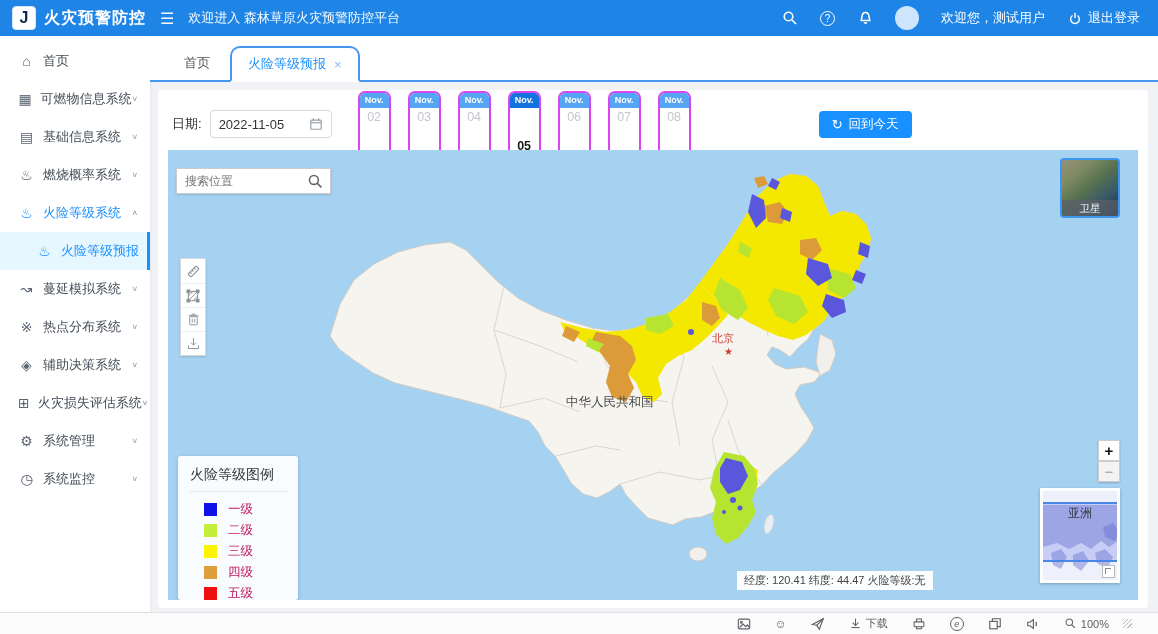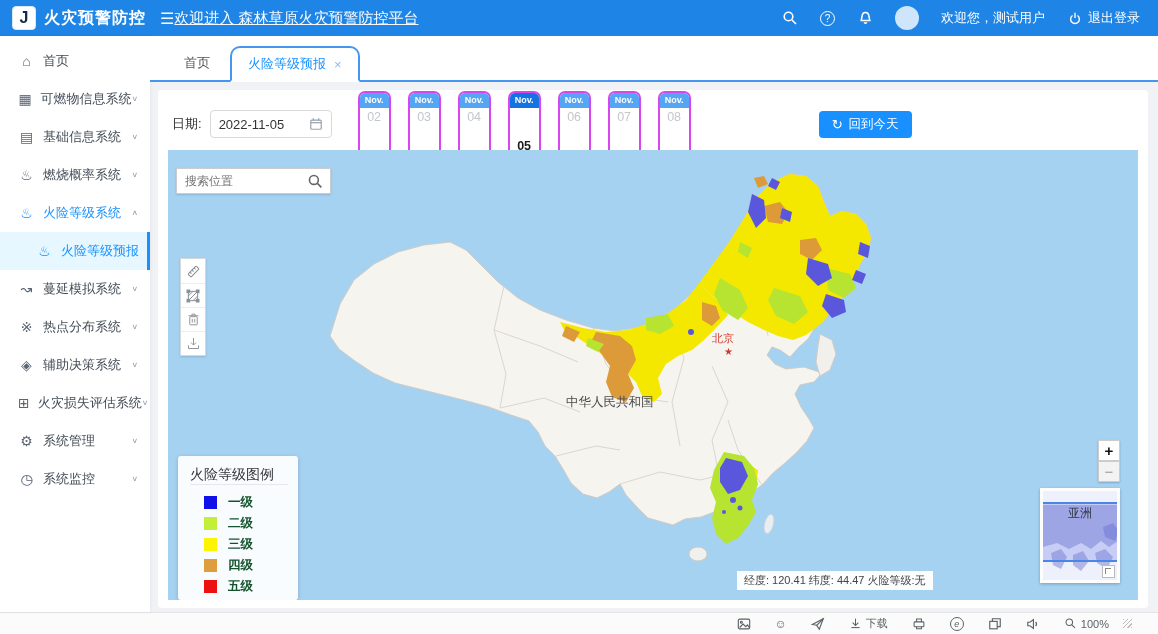--- a/index.html
+++ b/index.html
@@ -6,21 +6,21 @@
   html,body { width:1158px; height:634px; overflow:hidden; }
   body { font-family:"Liberation Sans","DejaVu Sans",sans-serif; font-size:13px; background:#f0f2f5; color:#333; }
 
   
   .header { height:36px; background:#1e85e6; display:flex; align-items:center; color:#fff; }
   .logo-area { width:150px; display:flex; align-items:center; gap:8px; padding-left:12px; flex:none; }
   .logo-box { width:24px; height:24px; background:#fff; color:#0d2b4e; border-radius:4px; font-weight:bold;
               font-size:16px; display:flex; align-items:center; justify-content:center; border:1px solid #d8e8f8; }
   .app-title { font-size:16px; font-weight:bold; letter-spacing:1px; white-space:nowrap; }
   .menu-fold { font-size:16px; margin-left:10px; cursor:pointer; opacity:.95; }
-  .welcome { font-size:15px; opacity:.96;text-decoration:underline; }
+  .welcome { margin-left:14px; font-size:13px; opacity:.96; }
   .header-right { margin-left:auto; display:flex; align-items:center; gap:22px; padding-right:18px; }
   .hicon { width:16px; height:16px; display:inline-flex; align-items:center; justify-content:center; cursor:pointer; }
   .hicon svg { stroke:#fff; fill:none; stroke-width:1.6; }
   .help-circle { width:15px; height:15px; border:1.4px solid #fff; border-radius:50%; font-size:10px;
                  display:flex; align-items:center; justify-content:center; cursor:pointer; }
   .avatar { width:24px; height:24px; border-radius:50%; background:#cfe5fb; cursor:pointer; }
   .greeting { font-size:13px; }
   .logout { display:flex; align-items:center; gap:5px; cursor:pointer; font-size:13px; }
 
   
@@ -96,25 +96,25 @@
               border:3px solid #fdfdfd; box-shadow:0 1px 3px rgba(0,0,0,.25); }
   .overview .ov-inner { position:absolute; inset:0; background:#eceefb; overflow:hidden; }
   .ov-label { position:absolute; top:14px; left:0; right:0; text-align:center; font-size:12px; color:#2e3440; z-index:3; }
   .ov-corner { position:absolute; right:2px; bottom:2px; width:13px; height:13px; background:#fff;
                border:1px solid #bbb; z-index:3; cursor:pointer; }
   .ov-corner:before { content:""; position:absolute; left:2px; top:2px; width:5px; height:5px;
                border-left:1.5px solid #888; border-top:1.5px solid #888; }
 
   .legend { position:absolute; left:10px; top:306px; width:120px; height:144px; background:rgba(255,255,255,.92);
             border-radius:3px; box-shadow:0 1px 4px rgba(0,0,0,.18); padding:10px 10px 0 12px; }
-  .legend-title { font-size:14px; color:#333; border-bottom:1px solid #e8e4f2; }
+  .legend-title { font-size:14px; color:#333; padding-bottom:7px; border-bottom:1px solid #e8e4f2; }
   .legend-items { margin-top:7px; }
   .legend-row { display:flex; align-items:center; height:21px; padding-left:14px; gap:11px; }
   .swatch { width:13px; height:13px; flex:none; }
-  .legend-row span.llabel { font-size:12.5px; color:#14532d;font-weight:bold; }
+  .legend-row span.llabel { font-size:12.5px; color:#be185d; }
 
   .coord { position:absolute; left:569px; top:421px; background:rgba(255,255,255,.95); font-size:11px;
            color:#444; padding:2px 7px; white-space:nowrap; }
 
   
   .statusbar { height:22px; background:#fbfbfb; border-top:1px solid #e4e4e4; display:flex; align-items:center;
                justify-content:flex-end; gap:24px; padding-right:26px; color:#5d6166; font-size:11px; }
   .sb-item { display:flex; align-items:center; gap:4px; cursor:pointer; }
   .sb-item svg { stroke:#5d6166; fill:none; stroke-width:1.3; }
   .sb-glyph { font-size:12px; }
@@ -380,20 +380,23 @@
           </div>
           <div class="tool">
             <svg width="15" height="15" viewBox="0 0 24 24">
               <line x1="12" y1="3" x2="12" y2="14"></line>
                 <path d="M8 10.5 L12 14.5 L16 10.5"></path>
                 <path d="M4 15 V20 H20 V15"></path>
             </svg>
           </div>
         </div>
 
+        <div class="sat-toggle">
+          <div class="sat-label">卫星</div>
+        </div>
 
         <div class="zoomctl">
           <div class="zbtn">+</div>
           <div class="zbtn minus">−</div>
         </div>
 
         <div class="overview">
           <div class="ov-inner">
             <svg width="78" height="89" viewBox="0 0 78 89">
               <rect x="0" y="0" width="78" height="89" fill="#eef0fb"></rect>

